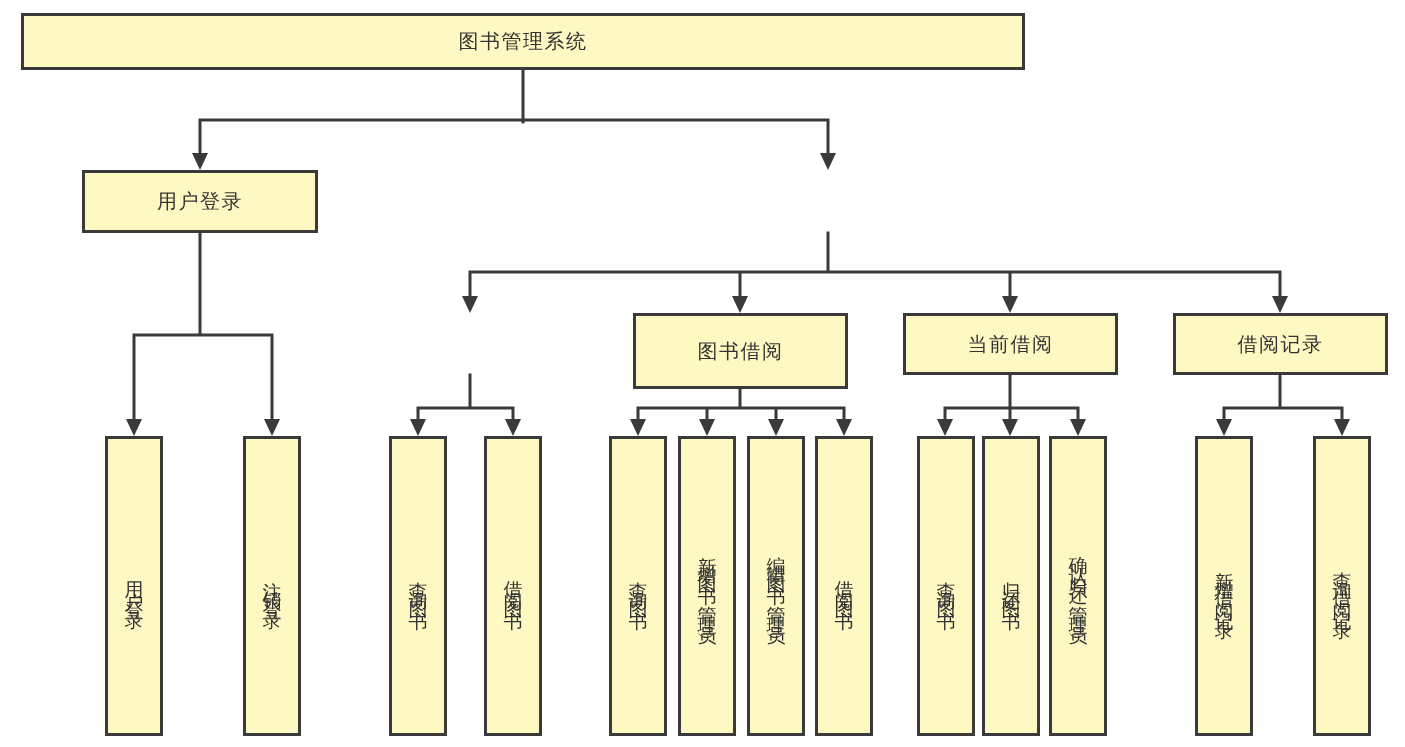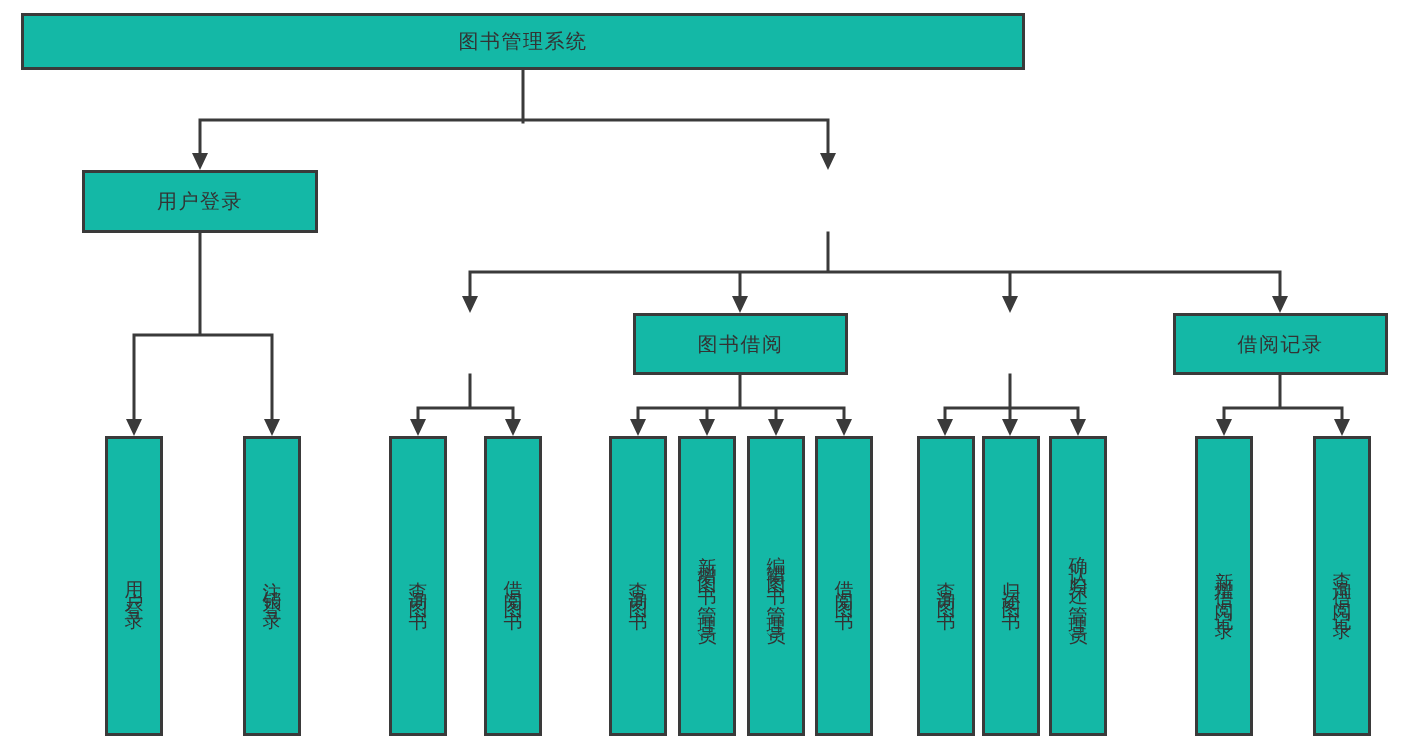--- a/index.html
+++ b/index.html
@@ -27,21 +27,21 @@
     stroke-linecap: square;
   }
   .wires .arrow {
     fill: #3a3a3a;
     stroke: none;
   }
   .box {
     position: absolute;
     box-sizing: border-box;
     border: 3px solid #3a3a3a;
-    background: #14b8a6;
+    background: #fef9c3;
     display: flex;
     align-items: center;
     justify-content: center;
   }
   .box.h span {
     font-size: 20px;
     color: #333333;
     letter-spacing: 1.5px;
     white-space: nowrap;
   }
@@ -102,22 +102,25 @@
   </svg>
 
   <div class="box h" style="left:21px;top:13px;width:1004px;height:57px">
     <span>图书管理系统</span>
   </div>
 
   <div class="box h" style="left:82px;top:170px;width:236px;height:63px">
     <span>用户登录</span>
   </div>
 
-  <div class="box h" style="left:633px;top:313px;width:215px;height:62px">
+  <div class="box h" style="left:633px;top:313px;width:215px;height:76px">
     <span>图书借阅</span>
+  </div>
+  <div class="box h" style="left:903px;top:313px;width:215px;height:62px">
+    <span>当前借阅</span>
   </div>
   <div class="box h" style="left:1173px;top:313px;width:215px;height:62px">
     <span>借阅记录</span>
   </div>
 
   <div class="box v" style="left:105px;top:436px;width:58px;height:300px">
     <span>用户登录</span>
   </div>
   <div class="box v" style="left:243px;top:436px;width:58px;height:300px">
     <span>注销登录</span>

